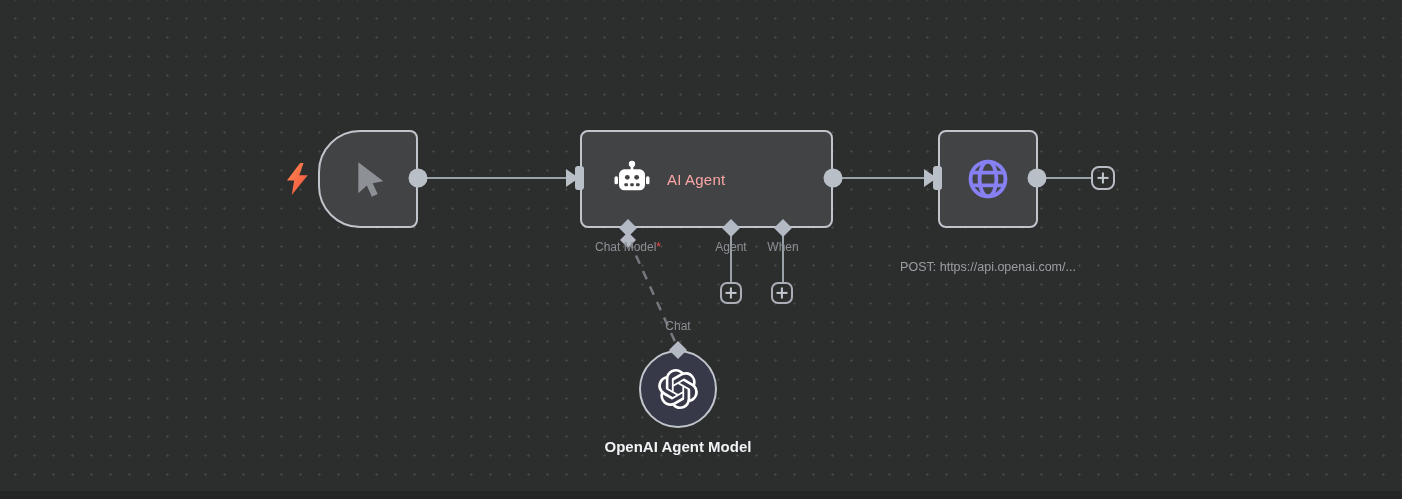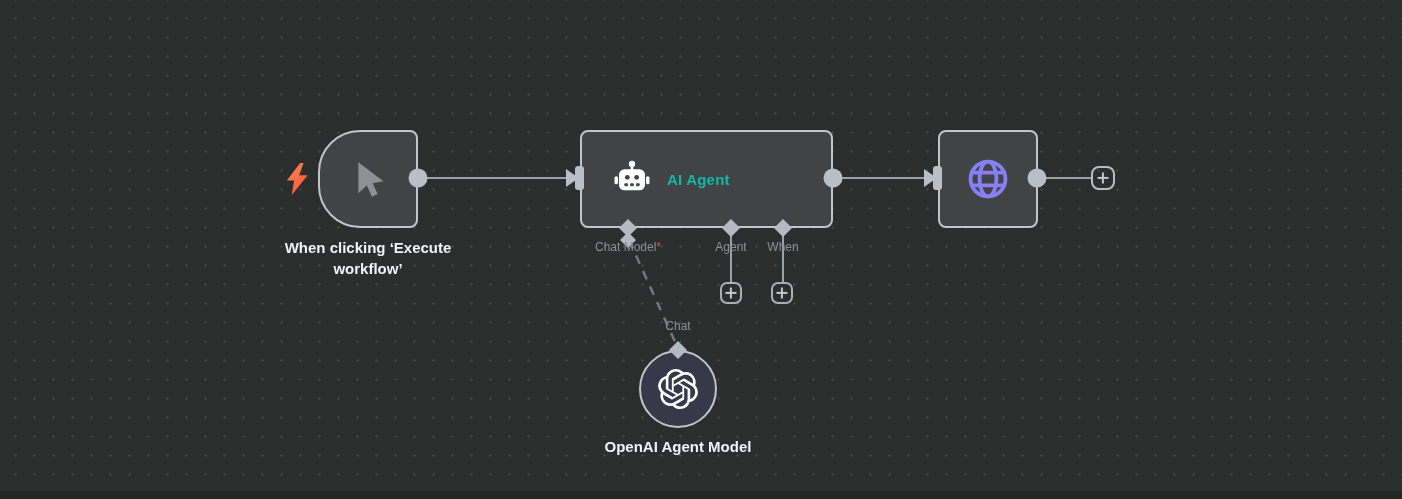--- a/index.html
+++ b/index.html
@@ -24,21 +24,21 @@
     background:#414345;
     border:2px solid #c0c5cc;
     z-index:2;
     display:flex;align-items:center;justify-content:center;
   }
   #trigger-node{left:318px;top:130px;width:100px;height:98px;border-radius:42px 8px 8px 42px;}
   #agent-node{left:580px;top:130px;width:253px;height:98px;border-radius:8px;justify-content:flex-start;padding-left:30px;gap:15px;}
   #http-node{left:938px;top:130px;width:100px;height:98px;border-radius:8px;}
   #openai-node{left:639px;top:350px;width:78px;height:78px;border-radius:50%;background:#373949;}
   .node-title{
-    color:#14b8a6;font-size:15px;font-weight:bold;letter-spacing:.2px;
+    color:#fca5a5;font-size:15px;font-weight:normal;letter-spacing:.2px;
   }
   .node-label{
     position:absolute;z-index:4;text-align:center;
     color:#f0f2f5;font-size:15px;font-weight:bold;line-height:21px;
   }
   #trigger-label{left:273px;top:237px;width:190px;}
   #http-label{left:913px;top:237px;width:150px;}
   #http-sublabel{left:888px;top:260px;width:200px;font-weight:normal;font-size:12.5px;color:#9a9ea3;line-height:15px;}
   #openai-label{left:578px;top:436px;width:200px;}
   .port-label{
@@ -98,21 +98,20 @@
       </linearGradient>
     </defs>
     <path d="M8.6 0 L0.4 11 H4.9 L3.4 20 L13.4 7.6 H8.1 L10.8 0 Z" fill="url(#boltg)"></path>
   </svg>
 
   <div class="node" id="trigger-node">
     <svg width="40" height="40" viewBox="0 0 24 24">
       <path d="M6.2 2 L6.2 20.6 L11.3 15.9 L14.3 22.6 L17.8 21 L14.8 14.5 L21.2 13.4 Z" fill="#8d9095"></path>
     </svg>
   </div>
-  <div class="node-label" id="trigger-label">When clicking ‘Execute workflow’</div>
 
   <div class="node" id="agent-node">
     <svg width="40" height="40" viewBox="0 0 24 24">
       <circle cx="12" cy="3" r="1.9" fill="#ffffff"></circle>
       <rect x="11.2" y="4" width="1.6" height="2.6" fill="#ffffff"></rect>
       <rect x="4.2" y="6.2" width="15.6" height="12.6" rx="3.2" fill="#ffffff"></rect>
       <rect x="1.5" y="10.4" width="2.1" height="4.8" rx="1" fill="#ffffff"></rect>
       <rect x="20.4" y="10.4" width="2.1" height="4.8" rx="1" fill="#ffffff"></rect>
       <circle cx="9.2" cy="11" r="1.45" fill="#414345"></circle>
       <circle cx="14.8" cy="11" r="1.45" fill="#414345"></circle>
@@ -129,20 +128,21 @@
   <div class="port-label" id="model-conn-label">Chat</div>
 
   <div class="node" id="http-node">
     <svg width="46" height="46" viewBox="0 0 24 24" fill="none" stroke="#8680f2" stroke-width="2" stroke-linecap="round">
       <circle cx="12" cy="12" r="9.1"></circle>
       <ellipse cx="12" cy="12" rx="4.4" ry="9.1"></ellipse>
       <path d="M3.6 8.7 H20.4"></path>
       <path d="M3.6 15.3 H20.4"></path>
     </svg>
   </div>
+  <div class="node-label" id="http-sublabel">POST: https://api.openai.com/...</div>
 
   <div class="node" id="openai-node">
     <svg width="40" height="40" viewBox="0 0 24 24">
       <path fill="#ffffff" d="M22.2819 9.8211a5.9847 5.9847 0 0 0-.5157-4.9108 6.0462 6.0462 0 0 0-6.5098-2.9A6.0651 6.0651 0 0 0 4.9807 4.1818a5.9847 5.9847 0 0 0-3.9977 2.9 6.0462 6.0462 0 0 0 .7427 7.0966 5.98 5.98 0 0 0 .511 4.9107 6.051 6.051 0 0 0 6.5146 2.9001A5.9847 5.9847 0 0 0 13.2599 24a6.0557 6.0557 0 0 0 5.7718-4.2058 5.9894 5.9894 0 0 0 3.9977-2.9001 6.0557 6.0557 0 0 0-.7475-7.073zm-9.022 12.6081a4.4755 4.4755 0 0 1-2.8764-1.0408l.1419-.0804 4.7783-2.7582a.7948.7948 0 0 0 .3927-.6813v-6.7369l2.02 1.1686a.071.071 0 0 1 .038.052v5.5826a4.504 4.504 0 0 1-4.4945 4.4944zm-9.6607-4.1254a4.4708 4.4708 0 0 1-.5346-3.0137l.142.0852 4.783 2.7582a.7712.7712 0 0 0 .7806 0l5.8428-3.3685v2.3324a.0804.0804 0 0 1-.0332.0615L9.74 19.9502a4.4992 4.4992 0 0 1-6.1408-1.6464zM2.3408 7.8956a4.485 4.485 0 0 1 2.3655-1.9728V11.6a.7664.7664 0 0 0 .3879.6765l5.8144 3.3543-2.0201 1.1685a.0757.0757 0 0 1-.071 0l-4.8303-2.7865A4.504 4.504 0 0 1 2.3408 7.8956zm16.5963 3.8558L13.1038 8.364 15.1192 7.2a.0757.0757 0 0 1 .071 0l4.8303 2.7913a4.4944 4.4944 0 0 1-.6765 8.1042v-5.6772a.79.79 0 0 0-.407-.667zm2.0107-3.0231l-.142-.0852-4.7735-2.7818a.7759.7759 0 0 0-.7854 0L9.409 9.2297V6.8974a.0662.0662 0 0 1 .0284-.0615l4.8303-2.7866a4.4992 4.4992 0 0 1 6.6802 4.66zM8.3065 12.863l-2.02-1.1638a.0804.0804 0 0 1-.038-.0567V6.0742a4.4992 4.4992 0 0 1 7.3757-3.4537l-.142.0805L8.704 5.459a.7948.7948 0 0 0-.3927.6813zm1.0976-2.3654l2.602-1.4998 2.6069 1.4998v2.9994l-2.5974 1.4997-2.6067-1.4997z"></path>
     </svg>
   </div>
   <div class="node-label" id="openai-label">OpenAI Agent Model</div>
 
   <svg class="markers">
     <circle cx="418" cy="178" r="9.5" fill="#b9bfc7"></circle>

